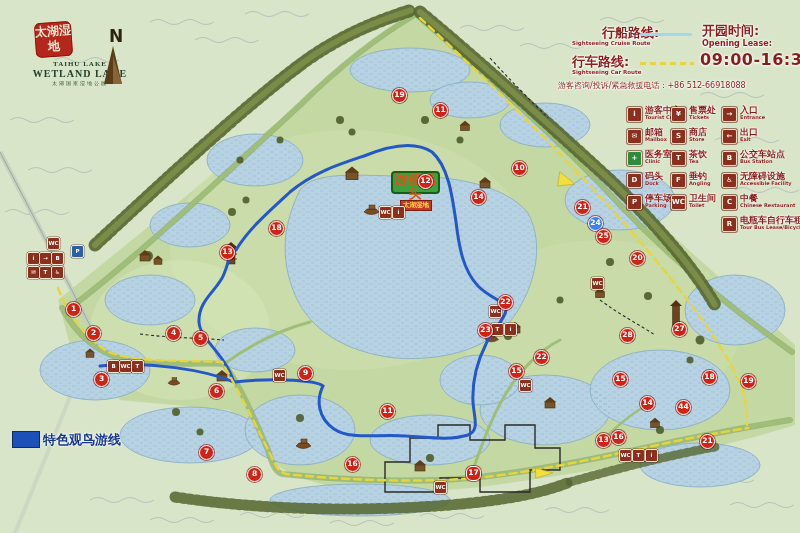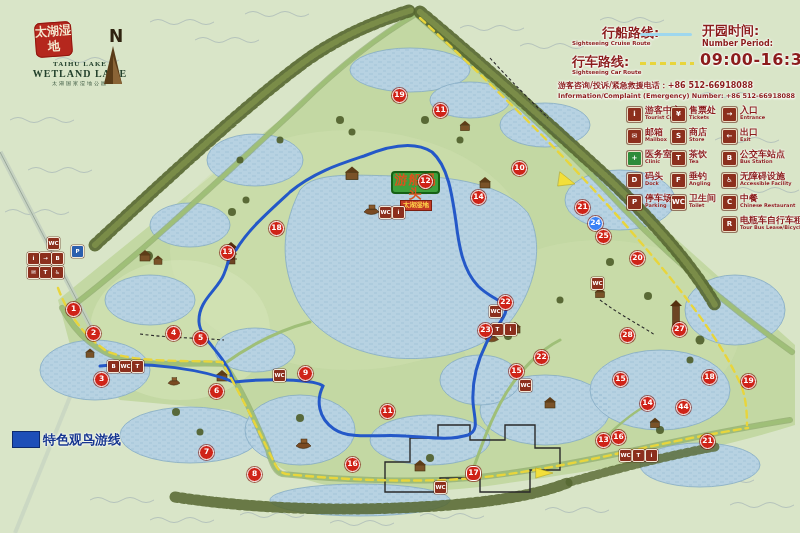--- a/index.html
+++ b/index.html
@@ -29,21 +29,21 @@
      border-left:0 solid transparent;border-right:9px solid transparent;border-bottom:28px solid #8a6436;}
 
   
   .rl{position:absolute;color:#8b1c1c;text-shadow:0 0 2px #fff,0 0 3px #fff,0 1px 2px #fff;white-space:nowrap;}
   .rl-zh{font-size:13px;font-weight:800;}
   .rl-en{font-size:5.5px;font-weight:700;}
   .line-cruise{position:absolute;left:640px;top:33px;width:52px;height:3px;border-radius:2px;}
   .line-car{position:absolute;left:640px;top:62px;width:54px;height:3px;
      background:repeating-linear-gradient(90deg,#e8d53c 0 6px,rgba(0,0,0,0) 6px 10px);}
   .open-time{font-size:16px;font-weight:800;letter-spacing:.5px;}
-  .hotline1{font-size:8px;font-weight:700;}
+  .hotline1{font-size:8px;font-weight:400;}
   .hotline2{font-size:6.5px;font-weight:700;}
 
   
   .fac-col{position:absolute;top:106px;}
   .fac-row{display:flex;align-items:flex-start;height:22px;}
   .fac-ico{width:13px;height:13px;flex:none;margin-top:1px;border-radius:2px;background:#8c2f1d;
            color:#fff;font-size:7px;font-weight:700;line-height:12px;text-align:center;
            border:1px solid #ecdfc6;box-shadow:0 0 0 1px rgba(90,25,10,.55);}
   .fac-txt{margin-left:3px;line-height:1.05;}
   .fac-zh{font-size:9px;font-weight:700;color:#8b1c1c;white-space:nowrap;
@@ -269,25 +269,24 @@
 
   <div class="rl rl-zh" style="left:572px;top:24px;margin-left:30px;">行船路线:</div>
   <div class="rl rl-en" style="left:572px;top:40px;">Sightseeing Cruise Route</div>
   <div class="line-cruise" style="background: rgb(158, 215, 238);"></div>
 
   <div class="rl rl-zh" style="left:572px;top:53px;">行车路线:</div>
   <div class="rl rl-en" style="left:572px;top:69px;">Sightseeing Car Route</div>
   <div class="line-car"></div>
 
   <div class="rl rl-zh" style="left:702px;top:22px;">开园时间:</div>
-  <div class="rl" style="left:702px;top:39px;font-size:8px;font-weight:800;">Number Period:</div>
+  <div class="rl" style="left:702px;top:39px;font-size:8px;font-weight:800;">Opening Lease:</div>
   <div class="rl open-time" style="left:700px;top:50px;">09:00-16:30</div>
 
   <div class="rl hotline1" style="left:558px;top:80px;">游客咨询/投诉/紧急救援电话：+86 512-66918088</div>
-  <div class="rl hotline2" style="left:558px;top:92px;">Information/Complaint (Emergency) Number: +86 512-66918088</div>
 
   <div class="fac-col" style="left:627px;">
       <div class="fac-row">
         <div class="fac-ico">i</div>
         <div class="fac-txt">
           <div class="fac-zh">游客中心</div>
           <div class="fac-en">Tourist Center</div>
         </div>
       </div>
       <div class="fac-row">

